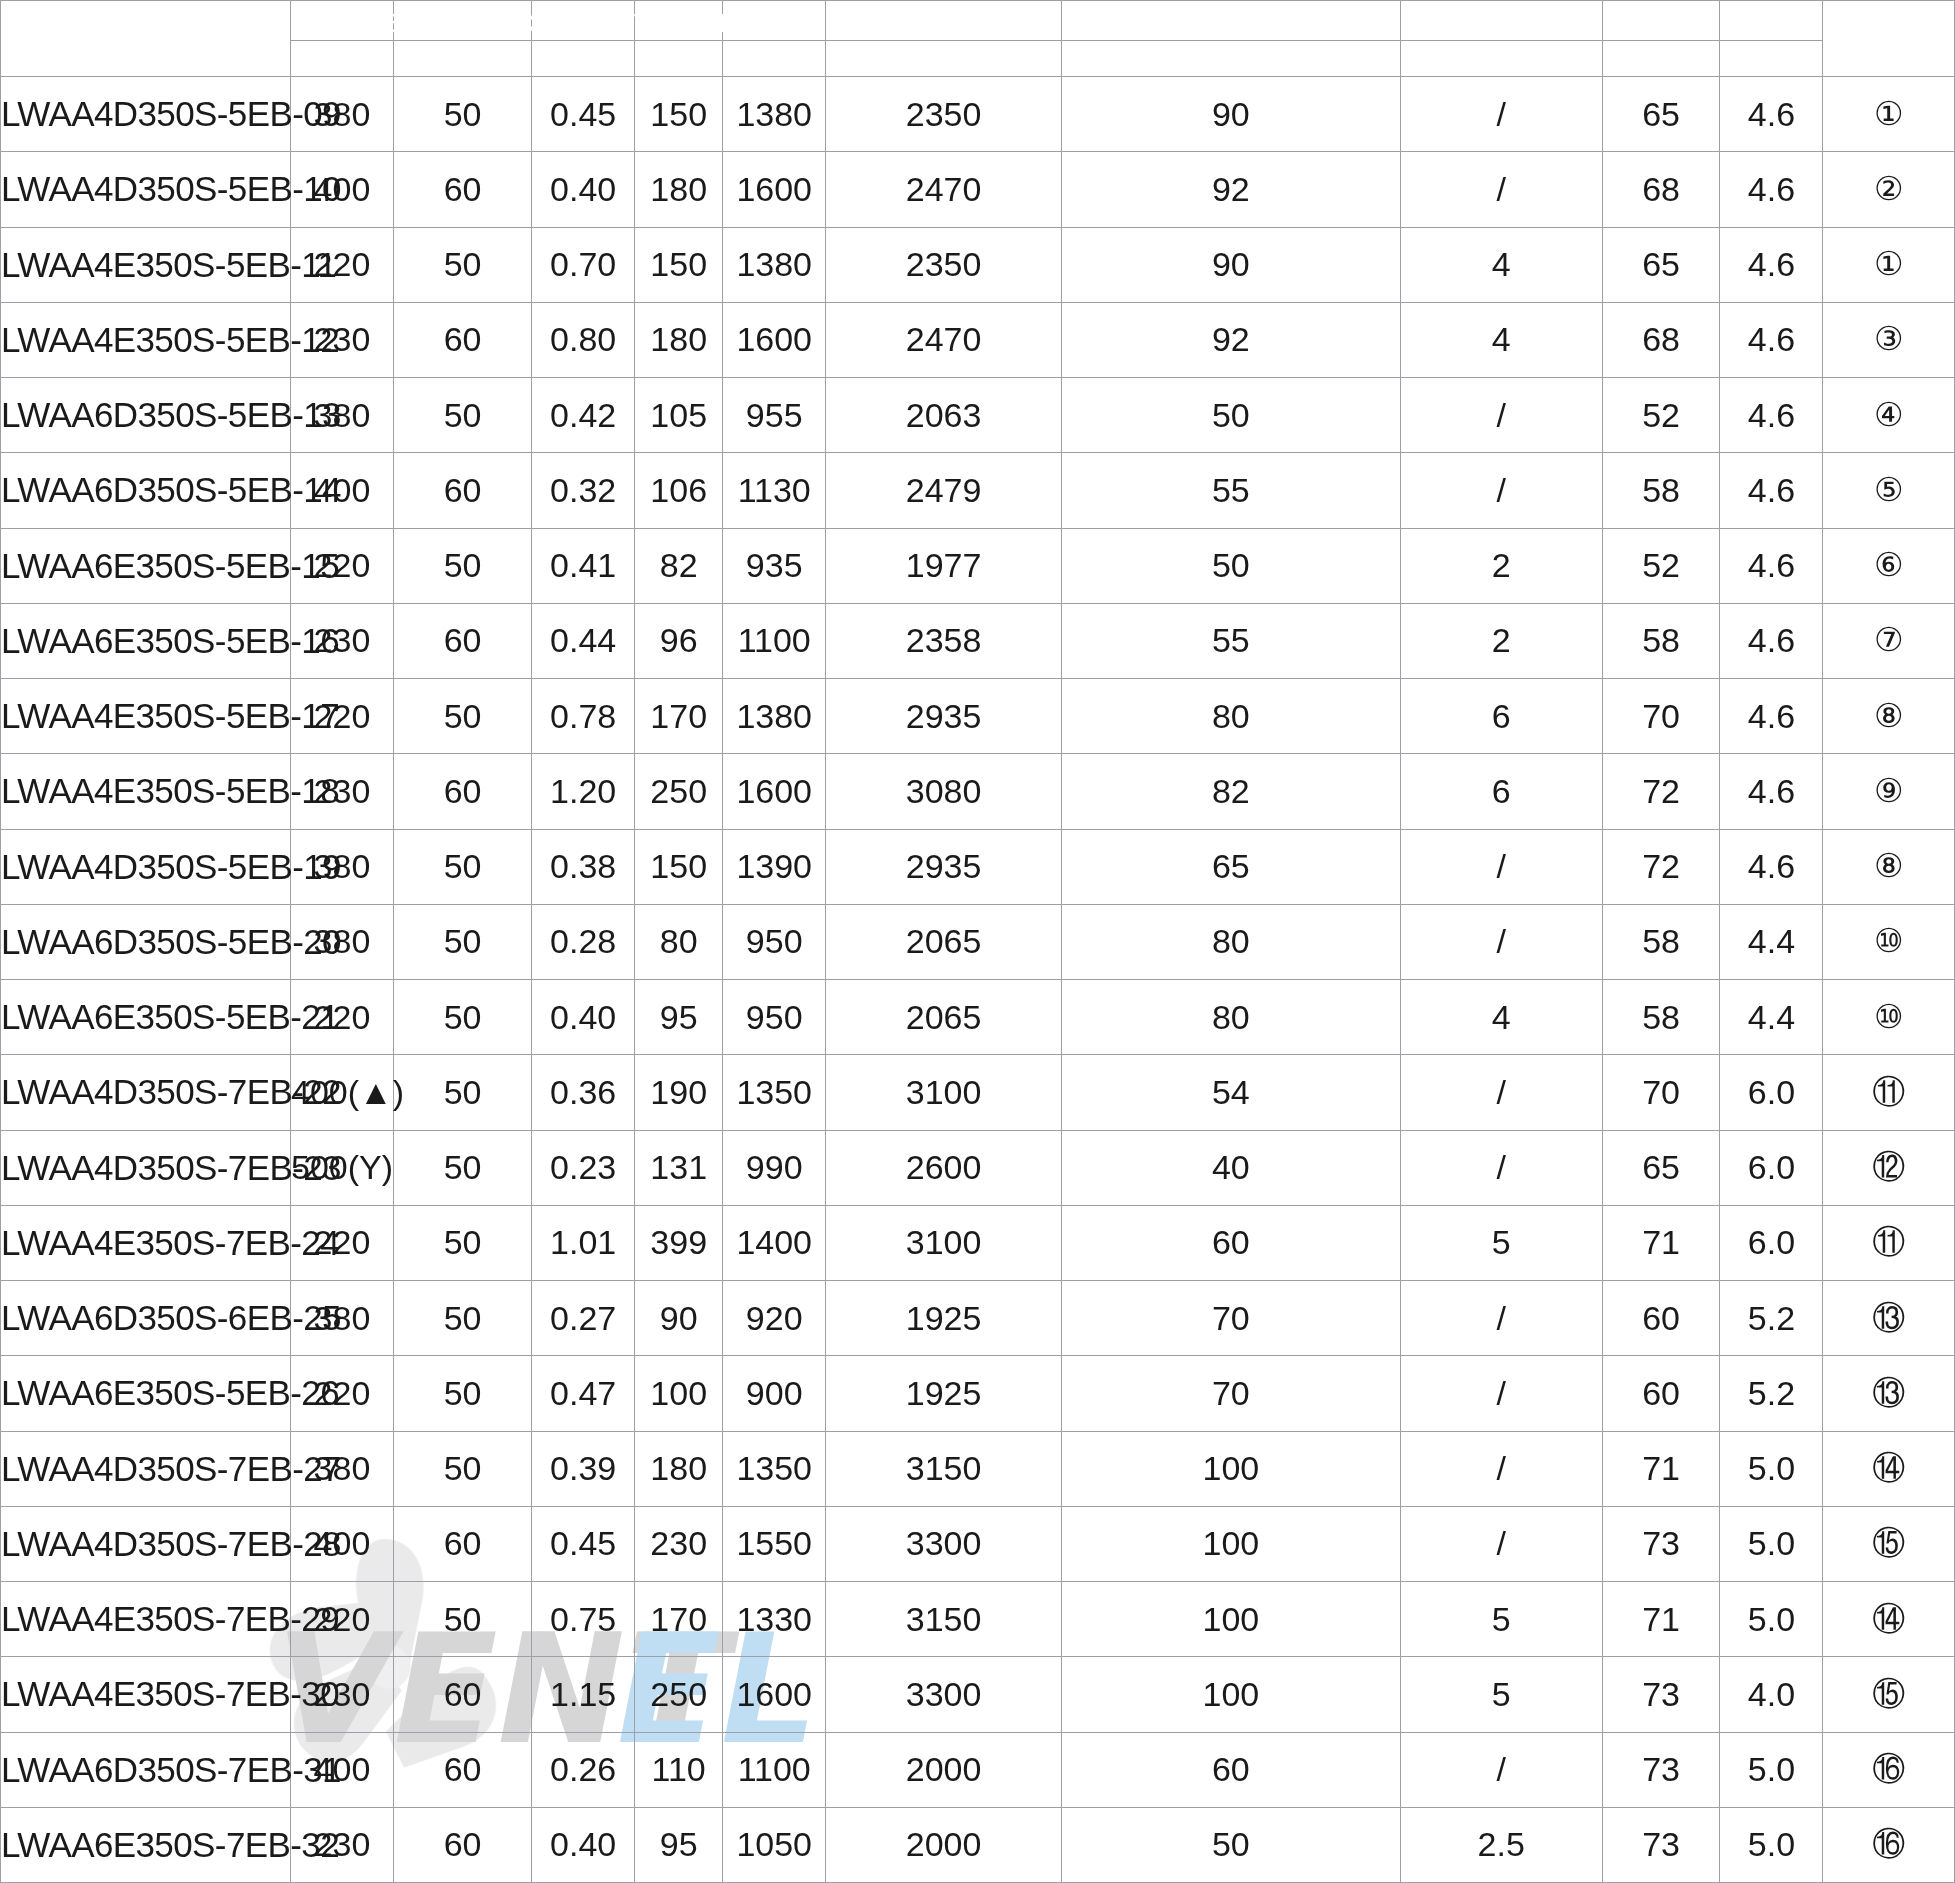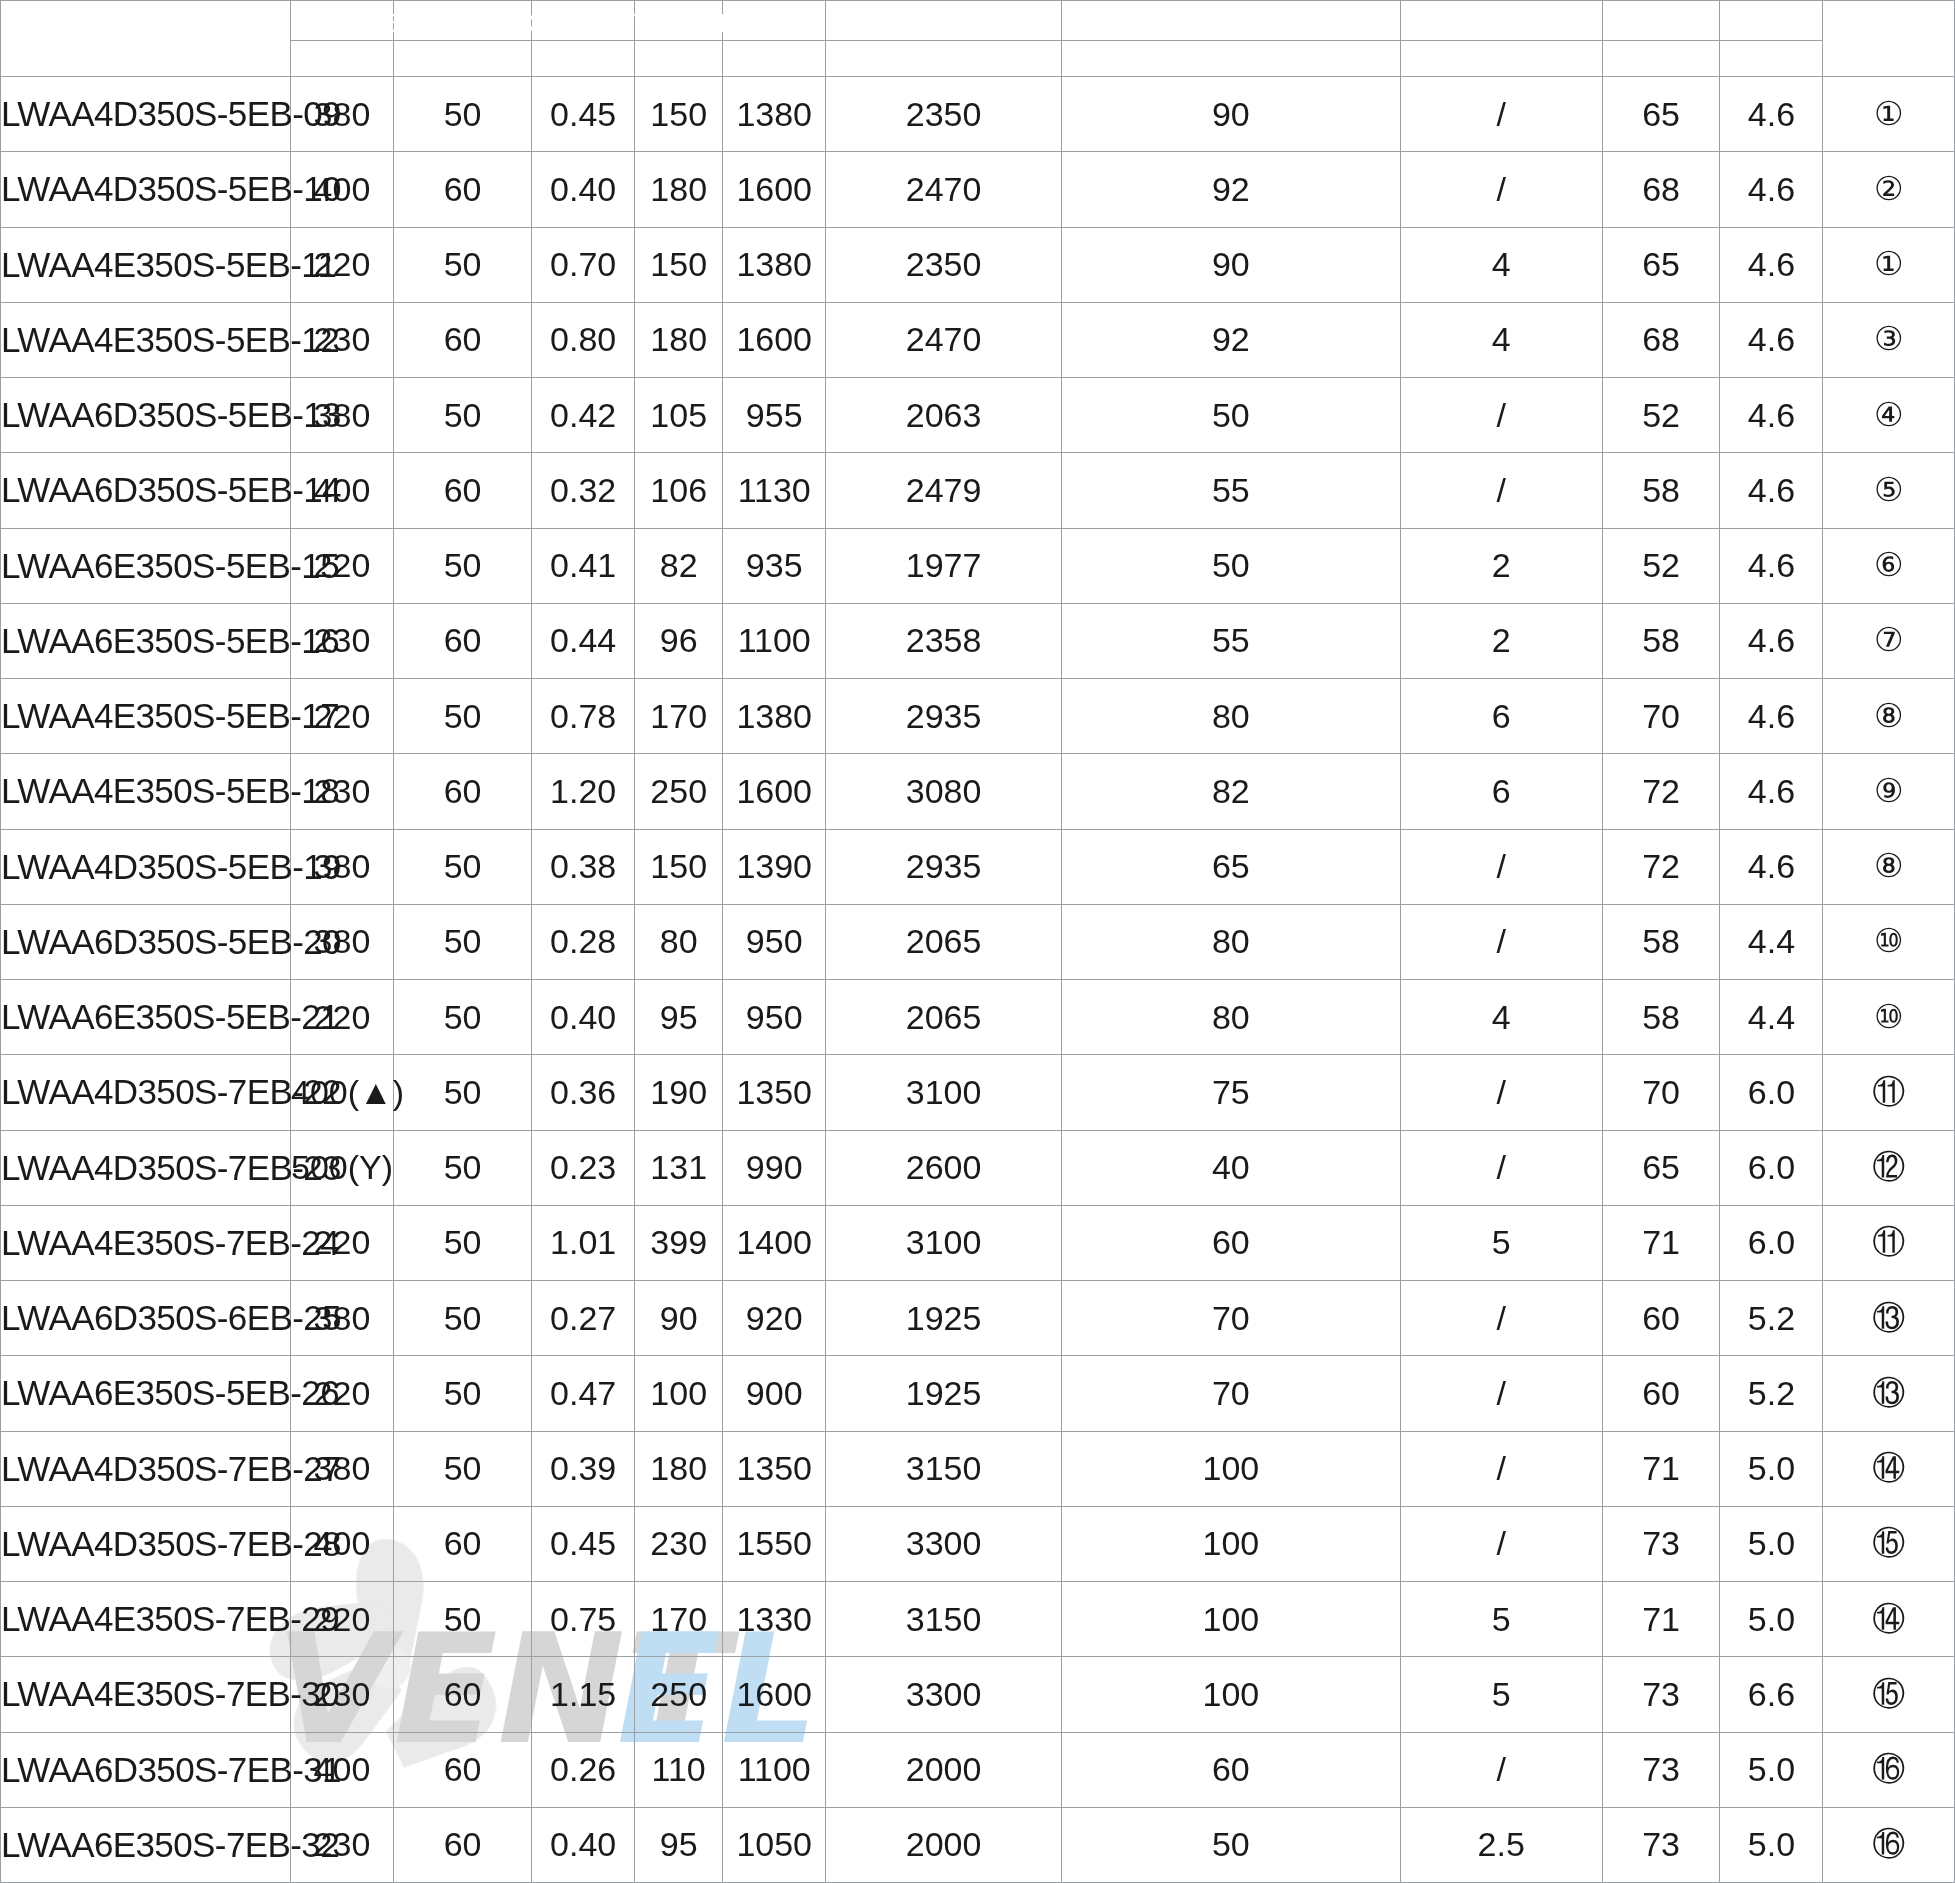--- a/index.html
+++ b/index.html
@@ -355,21 +355,21 @@
           <td class="curve"><span class="circled">⑩</span></td>
         </tr>
         <tr>
           <td class="model">LWAA4D350S-7EB-22</td>
           <td>400(▲)</td>
           <td>50</td>
           <td>0.36</td>
           <td>190</td>
           <td>1350</td>
           <td>3100</td>
-          <td>75</td>
+          <td>54</td>
           <td>/</td>
           <td>70</td>
           <td>6.0</td>
           <td class="curve"><span class="circled">⑪</span></td>
         </tr>
         <tr>
           <td class="model">LWAA4D350S-7EB-23</td>
           <td>500(Y)</td>
           <td>50</td>
           <td>0.23</td>
@@ -470,21 +470,21 @@
           <td class="model">LWAA4E350S-7EB-30</td>
           <td>230</td>
           <td>60</td>
           <td>1.15</td>
           <td>250</td>
           <td>1600</td>
           <td>3300</td>
           <td>100</td>
           <td>5</td>
           <td>73</td>
-          <td>6.6</td>
+          <td>4.0</td>
           <td class="curve"><span class="circled">⑮</span></td>
         </tr>
         <tr>
           <td class="model">LWAA6D350S-7EB-31</td>
           <td>400</td>
           <td>60</td>
           <td>0.26</td>
           <td>110</td>
           <td>1100</td>
           <td>2000</td>

